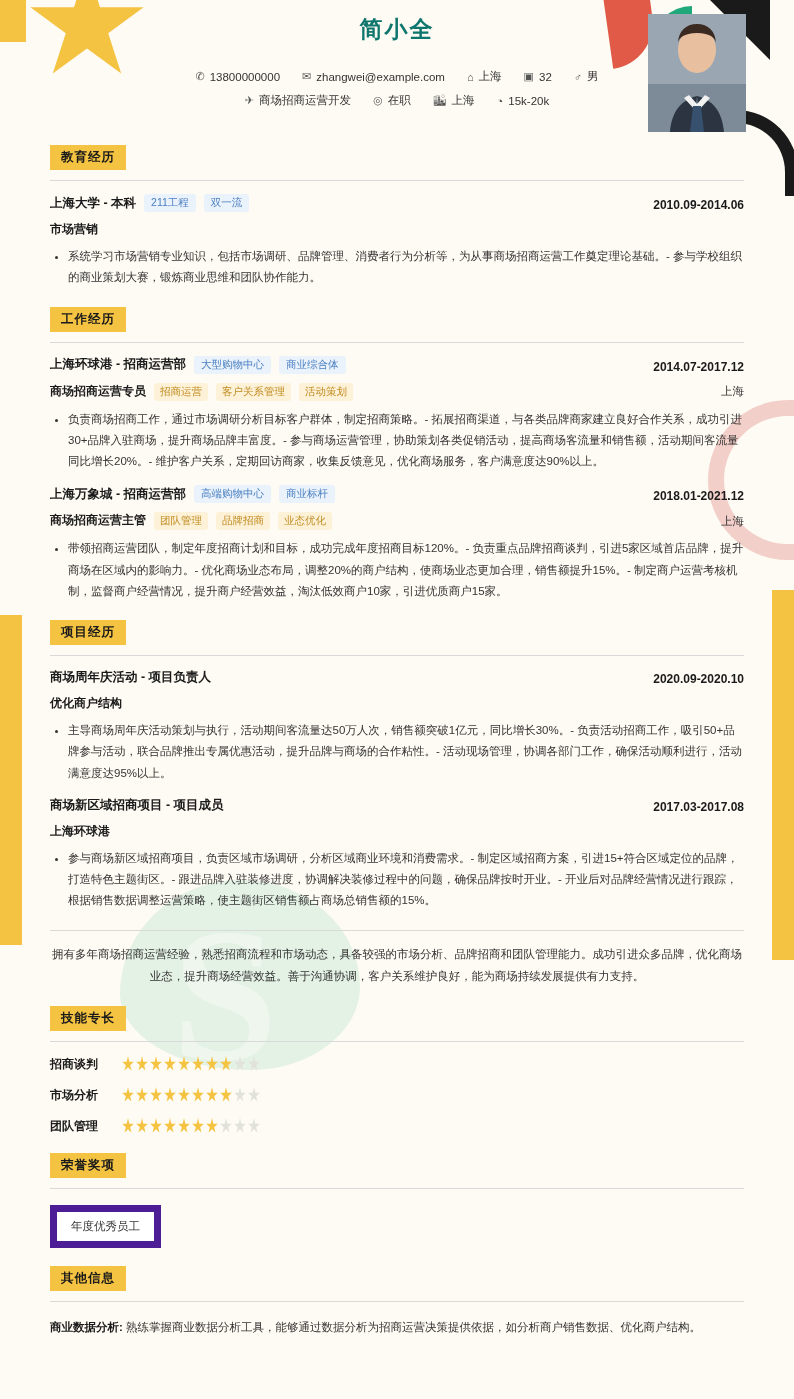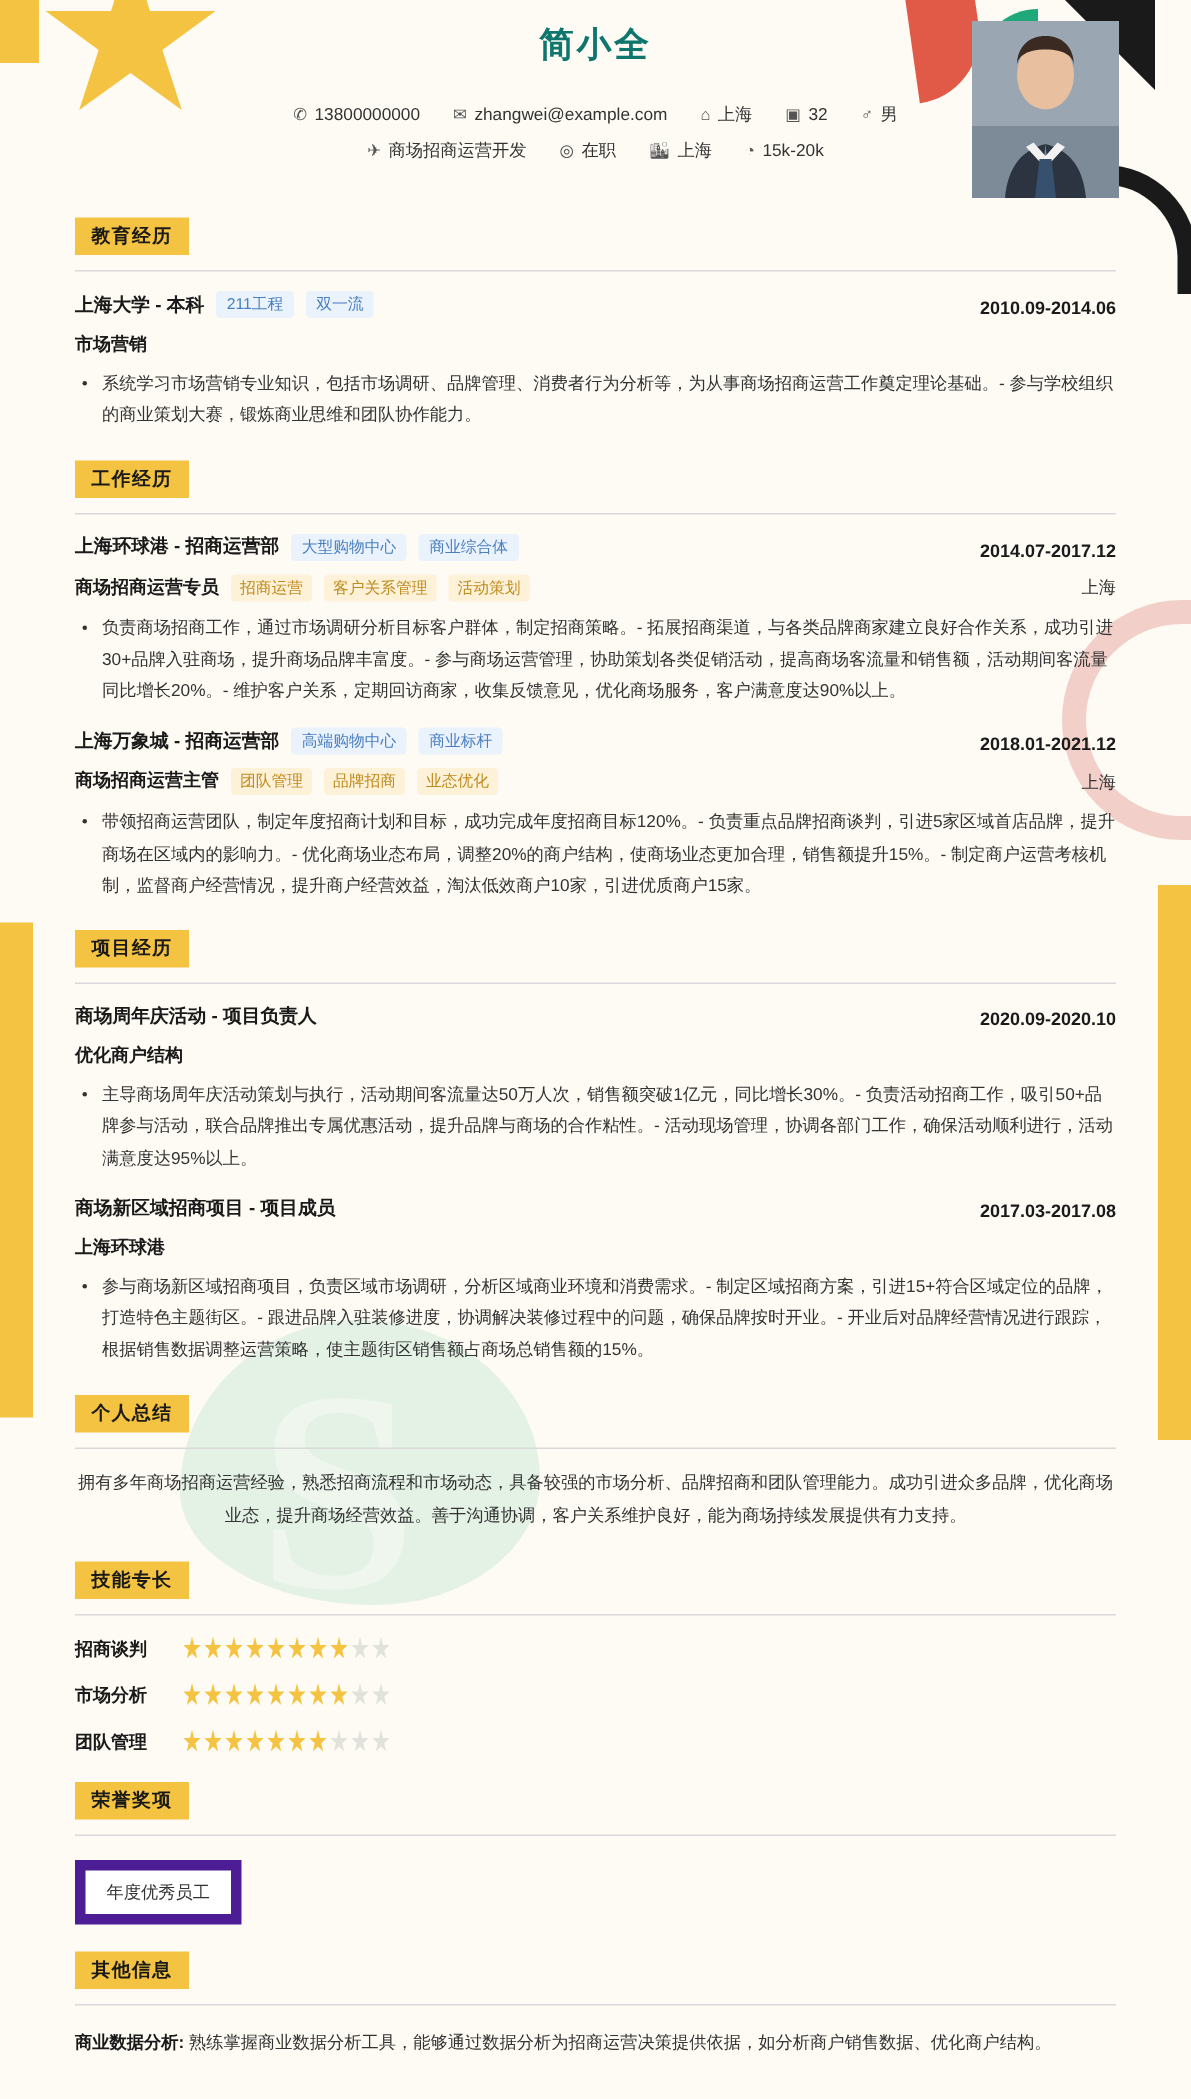--- a/index.html
+++ b/index.html
@@ -308,23 +308,20 @@
         <span class="entry-date">2017.03-2017.08</span>
       </div>
       <div class="entry-plain">上海环球港</div>
       <ul class="bullets">
         <li>参与商场新区域招商项目，负责区域市场调研，分析区域商业环境和消费需求。- 制定区域招商方案，引进15+符合区域定位的品牌，打造特色主题街区。- 跟进品牌入驻装修进度，协调解决装修过程中的问题，确保品牌按时开业。- 开业后对品牌经营情况进行跟踪，根据销售数据调整运营策略，使主题街区销售额占商场总销售额的15%。</li>
       </ul>
     </div>
   </div>
 
   <div class="sec">
-    <div class="sec-title-wrap">
-        <span class="sec-title">个人总结</span>
-      </div>
     <div class="sec-rule"></div>
     <p class="para">拥有多年商场招商运营经验，熟悉招商流程和市场动态，具备较强的市场分析、品牌招商和团队管理能力。成功引进众多品牌，优化商场业态，提升商场经营效益。善于沟通协调，客户关系维护良好，能为商场持续发展提供有力支持。</p>
   </div>
 
   <div class="sec">
     <div class="sec-title-wrap">
         <span class="sec-title">技能专长</span>
       </div>
     <div class="sec-rule"></div>
     <div id="skills-list">

